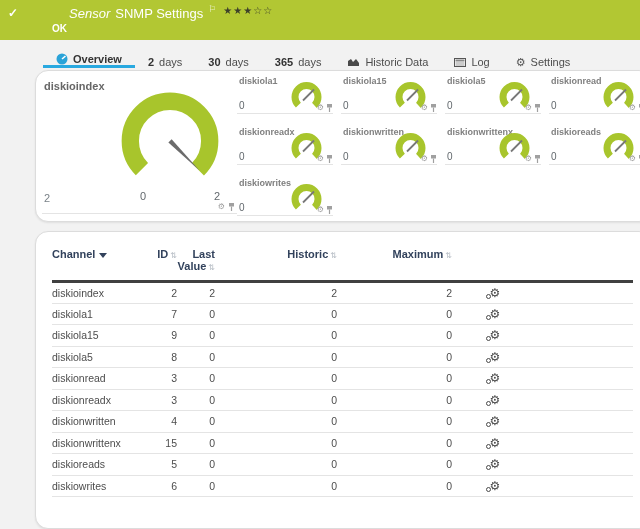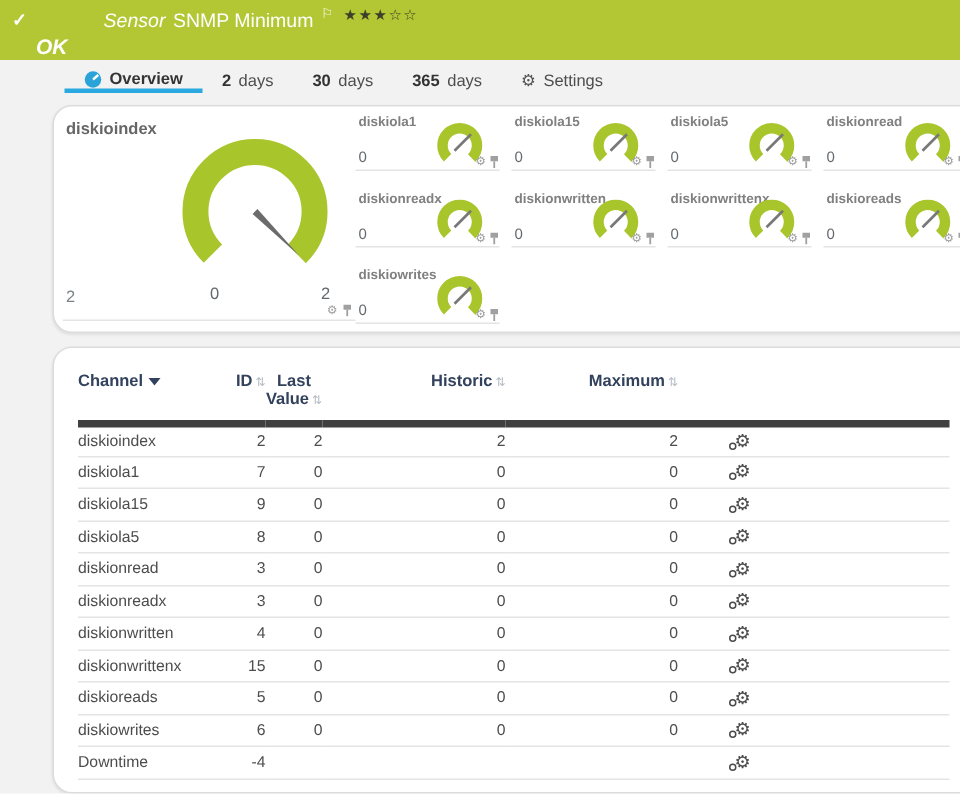--- a/index.html
+++ b/index.html
@@ -12,24 +12,24 @@
   body{font-family:"Liberation Sans",sans-serif;background:#f2f2f2;position:relative;}
 
   
   .topbar{height:40px;background:var(--green);color:#fff;padding:6px 10px 0 8px;}
   .topbar .row1{display:flex;align-items:center;gap:5px;line-height:15px;}
   .check-ic{font-size:12px;font-weight:bold;}
   .kind{font-style:italic;font-size:13px;margin-left:46px;}
   .s-title-txt{font-size:13px;}
   .flag-ic{font-size:9px;position:relative;top:-4px;color:#f4f8e0;}
   .stars{font-size:10px;letter-spacing:1px;color:#3c3f2a;position:relative;top:-3px;margin-left:2px;cursor:pointer;}
-  .status-ok{font-size:14px;font-weight:bold;margin:2px 0 0 16px;font-style:italic;}
+  .status-ok{font-size:10px;font-weight:bold;margin:2px 0 0 44px;}
 
   
-  .tabbar{height:28px;display:flex;align-items:center;padding-left:43px;background:#f2f2f2;}
+  .tabbar{height:28px;display:flex;align-items:flex-end;padding-left:43px;background:#f2f2f2;}
   .tab{display:flex;align-items:center;gap:5px;padding:0 13px;font-size:11px;color:#4d4d4d;cursor:pointer;white-space:nowrap;}
   .tab .num{color:#333;font-weight:bold;}
   .tab.active{border-bottom:3px solid var(--blue);color:#333;font-weight:bold;}
   .tab svg{flex:0 0 auto;}
   .gear-glyph{font-size:11px;color:#555;line-height:1;}
 
   
   .panel{background:#fff;border:1px solid var(--panel-border);border-radius:13px;
          box-shadow:0 1px 2px rgba(0,0,0,.08);margin-left:35px;width:617px;}
 
@@ -51,41 +51,41 @@
   .s-gauge{position:absolute;right:10px;bottom:0;}
   .s-val{position:absolute;left:2px;bottom:2px;font-size:10px;color:#62686d;}
   .s-icons{position:absolute;right:0;bottom:1px;display:flex;align-items:center;gap:2px;}
 
   
   .panel.channels{margin-top:9px;height:298px;padding:14px 16px 0 16px;}
   table{border-collapse:collapse;table-layout:fixed;width:581px;font-size:10.5px;color:#4d4d4d;}
   col.c-channel{width:100px;} col.c-id{width:25px;} col.c-last{width:38px;}
   col.c-min{width:122px;} col.c-max{width:115px;} col.c-gear{width:86px;} col.c-fill{width:95px;}
   thead th{font-size:11px;font-weight:bold;color:var(--hdr-navy);text-align:right;
-           vertical-align:top;padding:2px 0 8px 0;border-bottom:5px solid #404040;cursor:pointer;white-space:normal;}
+           vertical-align:top;padding:2px 0 8px 0;border-bottom:3px solid #404040;cursor:pointer;white-space:normal;}
   thead th.h-channel{text-align:left;white-space:nowrap;}
-  thead th.h-last{text-align:center;}
+  thead th.h-last{text-align:right;}
   tbody td{height:21.5px;border-bottom:1px solid var(--line);text-align:right;padding:0;}
   tbody td.t-channel{text-align:left;}
   .sort-caret{display:inline-block;width:0;height:0;border-left:4px solid transparent;
               border-right:4px solid transparent;border-top:5px solid #33425c;margin-left:4px;position:relative;top:0px;}
   .sort-dbl{font-size:8px;color:#b3bac2;margin-left:2px;font-weight:normal;}
   .row-gear{position:relative;display:inline-block;font-size:12px;color:#4a4a4a;line-height:1;cursor:pointer;}
   .row-gear::after{content:"";position:absolute;left:-4px;bottom:0;width:3px;height:3px;
                    border:1px solid #4a4a4a;border-radius:50%;}
   td.t-gear{text-align:center;}
 </style>
 </head>
 <body>
 
 <div class="topbar">
   <div class="row1">
     <span class="check-ic">✓</span>
     <span class="kind">Sensor</span>
-    <span class="s-title-txt">SNMP Minimum</span>
+    <span class="s-title-txt">SNMP Settings</span>
     <span class="flag-ic">⚐</span>
     <span class="stars"><span>★★★</span><span>☆☆</span></span>
   </div>
   <div class="status-ok">OK</div>
 </div>
 
 <div class="tabbar">
   <div class="tab active">
     <svg width="12" height="12" viewBox="0 0 12 12">
         <circle cx="6" cy="6" r="5.5" fill="#2aa3d8"></circle>
@@ -97,20 +97,35 @@
     <span class="num">2</span>
       <span>days</span>
   </div>
   <div class="tab">
     <span class="num">30</span>
       <span>days</span>
   </div>
   <div class="tab">
     <span class="num">365</span>
       <span>days</span>
+  </div>
+  <div class="tab">
+    <svg width="13" height="10" viewBox="0 0 13 10">
+        <path d="M1 9V4l3-2 2 3 3-3 3 4v3z" fill="#4a4a4a"></path>
+      </svg>
+    <span>Historic Data</span>
+  </div>
+  <div class="tab">
+    <svg width="12" height="9" viewBox="0 0 12 9">
+        <rect x=".5" y=".5" width="11" height="8" fill="#fff" stroke="#555"></rect>
+        <rect x="1.5" y="1.5" width="9" height="2" fill="#888"></rect>
+        <line x1="1.5" y1="5" x2="10.5" y2="5" stroke="#999"></line>
+        <line x1="1.5" y1="7" x2="10.5" y2="7" stroke="#999"></line>
+      </svg>
+    <span>Log</span>
   </div>
   <div class="tab">
     <span class="gear-glyph">⚙</span>
     <span>Settings</span>
   </div>
 </div>
 
 <div class="panel gauges">
   <div class="main-cell">
     <div class="g-title">diskioindex</div>
@@ -392,24 +407,15 @@
   <tr>
     <td class="t-channel">diskiowrites</td>
     <td>6</td>
     <td>0</td>
     <td>0</td>
     <td>0</td>
     <td class="t-gear"><span class="row-gear">⚙</span></td>
     <td></td>
   </tr>
 
-  <tr>
-    <td class="t-channel">Downtime</td>
-    <td>-4</td>
-    <td></td>
-    <td></td>
-    <td></td>
-    <td class="t-gear"><span class="row-gear">⚙</span></td>
-    <td></td>
-  </tr>
 </tbody>
   </table>
 </div>
 
 </body></html>

